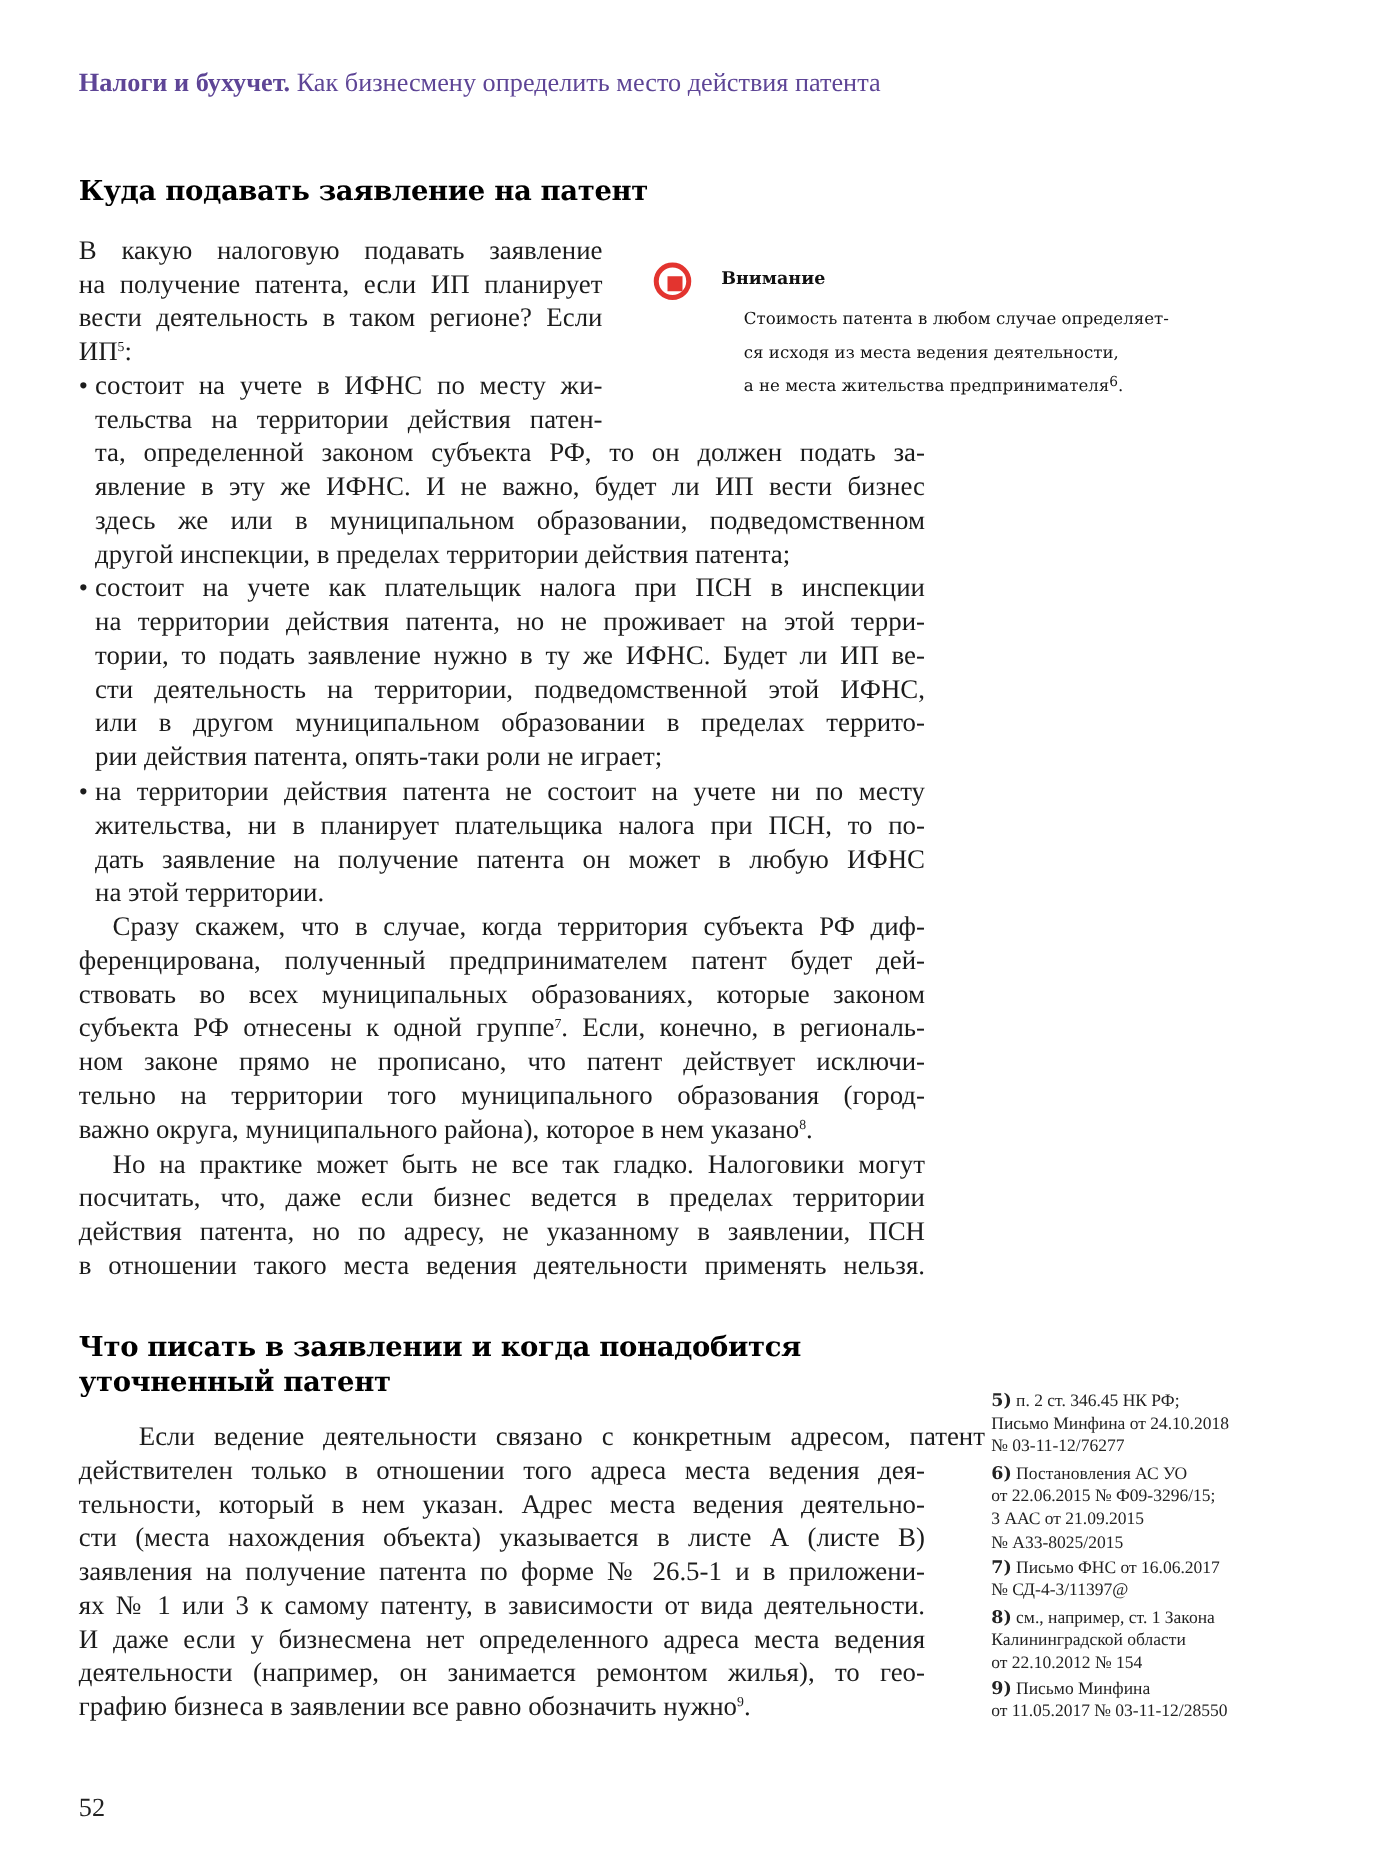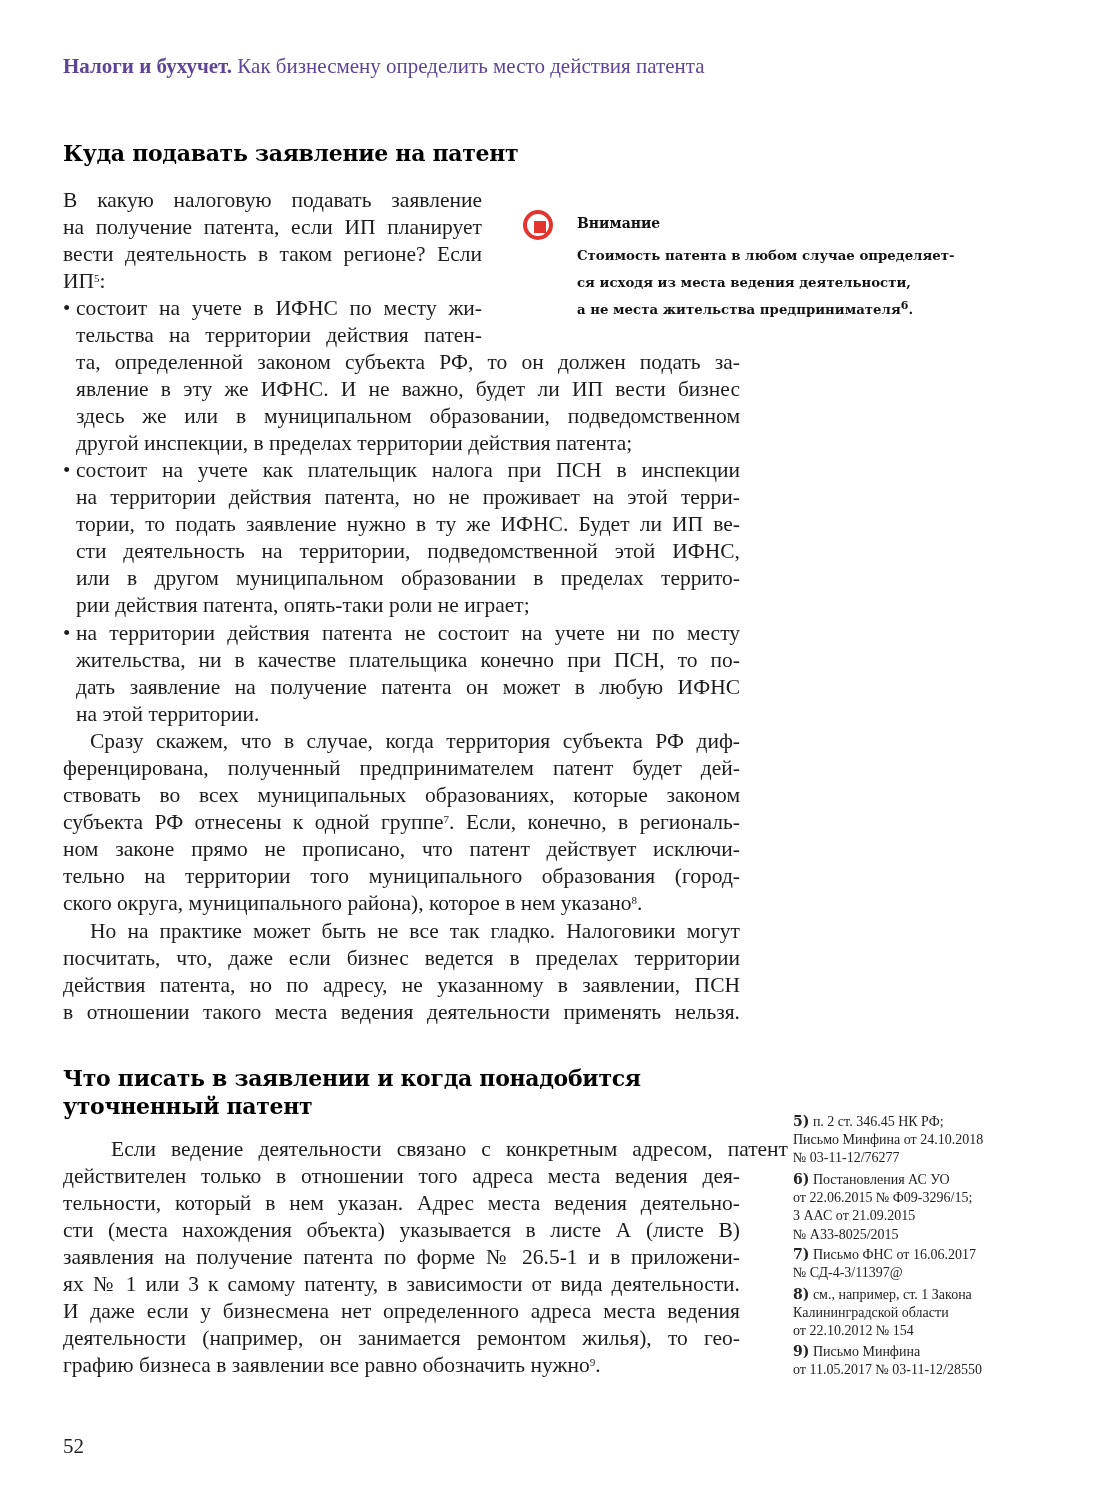--- a/index.html
+++ b/index.html
@@ -8,21 +8,21 @@
   .header { position: absolute; left: 63px; top: 54px; font-size: 21px; color: #5e4596; white-space: nowrap; }
   .header .sec { font-weight: bold; }
   .h2 { position: absolute; left: 63px; font-family: "DejaVu Serif", serif; font-weight: bold; font-size: 22px; color: #000000; letter-spacing: -0.3px; line-height: 28px; }
   .line { position: absolute; font-size: 21.5px; line-height: 27px; white-space: nowrap; text-align: justify; text-align-last: justify; color: #1c1c1c; }
   .line.last { text-align-last: left; }
   .bullet { position: absolute; font-size: 21px; line-height: 27px; color: #1c1c1c; }
   sup { font-size: 11px; vertical-align: top; position: relative; top: -3px; }
   .callout-icon { position: absolute; left: 523px; top: 210px; width: 30px; height: 30px; border: 4px solid #e3342f; border-radius: 50%; box-sizing: border-box; }
   .callout-icon .sq { position: absolute; left: 7px; top: 7px; width: 12px; height: 12px; background: #e3342f; }
   .callout-title { position: absolute; left: 577px; top: 215px; font-family: "DejaVu Serif", serif; font-weight: bold; font-size: 14px; color: #111; }
-  .callout-line { position: absolute; left: 577px; font-family: "DejaVu Serif", serif; font-weight: bold; font-size: 13.3px; color: #111; white-space: nowrap; }
+  .callout-line { position: absolute; left: 595px; font-family: "DejaVu Serif", serif; font-weight: normal; font-size: 13.3px; color: #111; white-space: nowrap; }
   .fn { position: absolute; left: 793px; font-size: 14px; line-height: 18.2px; color: #222; white-space: nowrap; }
   .fn b { font-family: "DejaVu Serif", serif; }
   .pagenum { position: absolute; left: 63px; top: 1434px; font-size: 21px; color: #222; }
 </style>
 </head>
 <body>
 
 <div class="header">
   <span class="sec">Налоги и бухучет.</span>
   <span>Как бизнесмену определить место действия патента</span>
@@ -46,31 +46,31 @@
 <div class="bullet" style="left:63px;top:457px;">•</div>
 <div class="line" style="left:76px;top:457px;width:664px;">состоит на учете как плательщик налога при ПСН в инспекции</div>
 <div class="line" style="left:76px;top:484px;width:664px;">на территории действия патента, но не проживает на этой терри-</div>
 <div class="line" style="left:76px;top:511px;width:664px;">тории, то подать заявление нужно в ту же ИФНС. Будет ли ИП ве-</div>
 <div class="line" style="left:76px;top:538px;width:664px;">сти деятельность на территории, подведомственной этой ИФНС,</div>
 <div class="line" style="left:76px;top:565px;width:664px;">или в другом муниципальном образовании в пределах террито-</div>
 <div class="line last" style="left:76px;top:592px;">рии действия патента, опять-таки роли не играет;</div>
 
 <div class="bullet" style="left:63px;top:620px;">•</div>
 <div class="line" style="left:76px;top:620px;width:664px;">на территории действия патента не состоит на учете ни по месту</div>
-<div class="line" style="left:76px;top:647px;width:664px;">жительства, ни в качестве плательщика конечно при ПСН, то по-</div>
+<div class="line" style="left:76px;top:647px;width:664px;">жительства, ни в планирует плательщика налога при ПСН, то по-</div>
 <div class="line" style="left:76px;top:674px;width:664px;">дать заявление на получение патента он может в любую ИФНС</div>
 <div class="line last" style="left:76px;top:701px;">на этой территории.</div>
 
 <div class="line" style="left:90px;top:728px;width:650px;">Сразу скажем, что в случае, когда территория субъекта РФ диф-</div>
 <div class="line" style="left:63px;top:755px;width:677px;">ференцирована, полученный предпринимателем патент будет дей-</div>
 <div class="line" style="left:63px;top:782px;width:677px;">ствовать во всех муниципальных образованиях, которые законом</div>
 <div class="line" style="left:63px;top:809px;width:677px;"><span>субъекта РФ отнесены к одной группе</span><sup>7</sup><span>. Если, конечно, в региональ-</span></div>
 <div class="line" style="left:63px;top:836px;width:677px;">ном законе прямо не прописано, что патент действует исключи-</div>
 <div class="line" style="left:63px;top:863px;width:677px;">тельно на территории того муниципального образования (город-</div>
-<div class="line last" style="left:63px;top:890px;"><span>ского округа, муниципального района), которое в нем указано</span><sup>8</sup><span>.</span></div>
+<div class="line last" style="left:63px;top:890px;"><span>важно округа, муниципального района), которое в нем указано</span><sup>8</sup><span>.</span></div>
 
 <div class="line" style="left:90px;top:918px;width:650px;">Но на практике может быть не все так гладко. Налоговики могут</div>
 <div class="line" style="left:63px;top:945px;width:677px;">посчитать, что, даже если бизнес ведется в пределах территории</div>
 <div class="line" style="left:63px;top:972px;width:677px;">действия патента, но по адресу, не указанному в заявлении, ПСН</div>
 <div class="line" style="left:63px;top:999px;width:677px;">в отношении такого места ведения деятельности применять нельзя.</div>
 
 <div class="callout-icon">
     <div class="sq"></div>
   </div>
 <div class="callout-title">Внимание</div>

